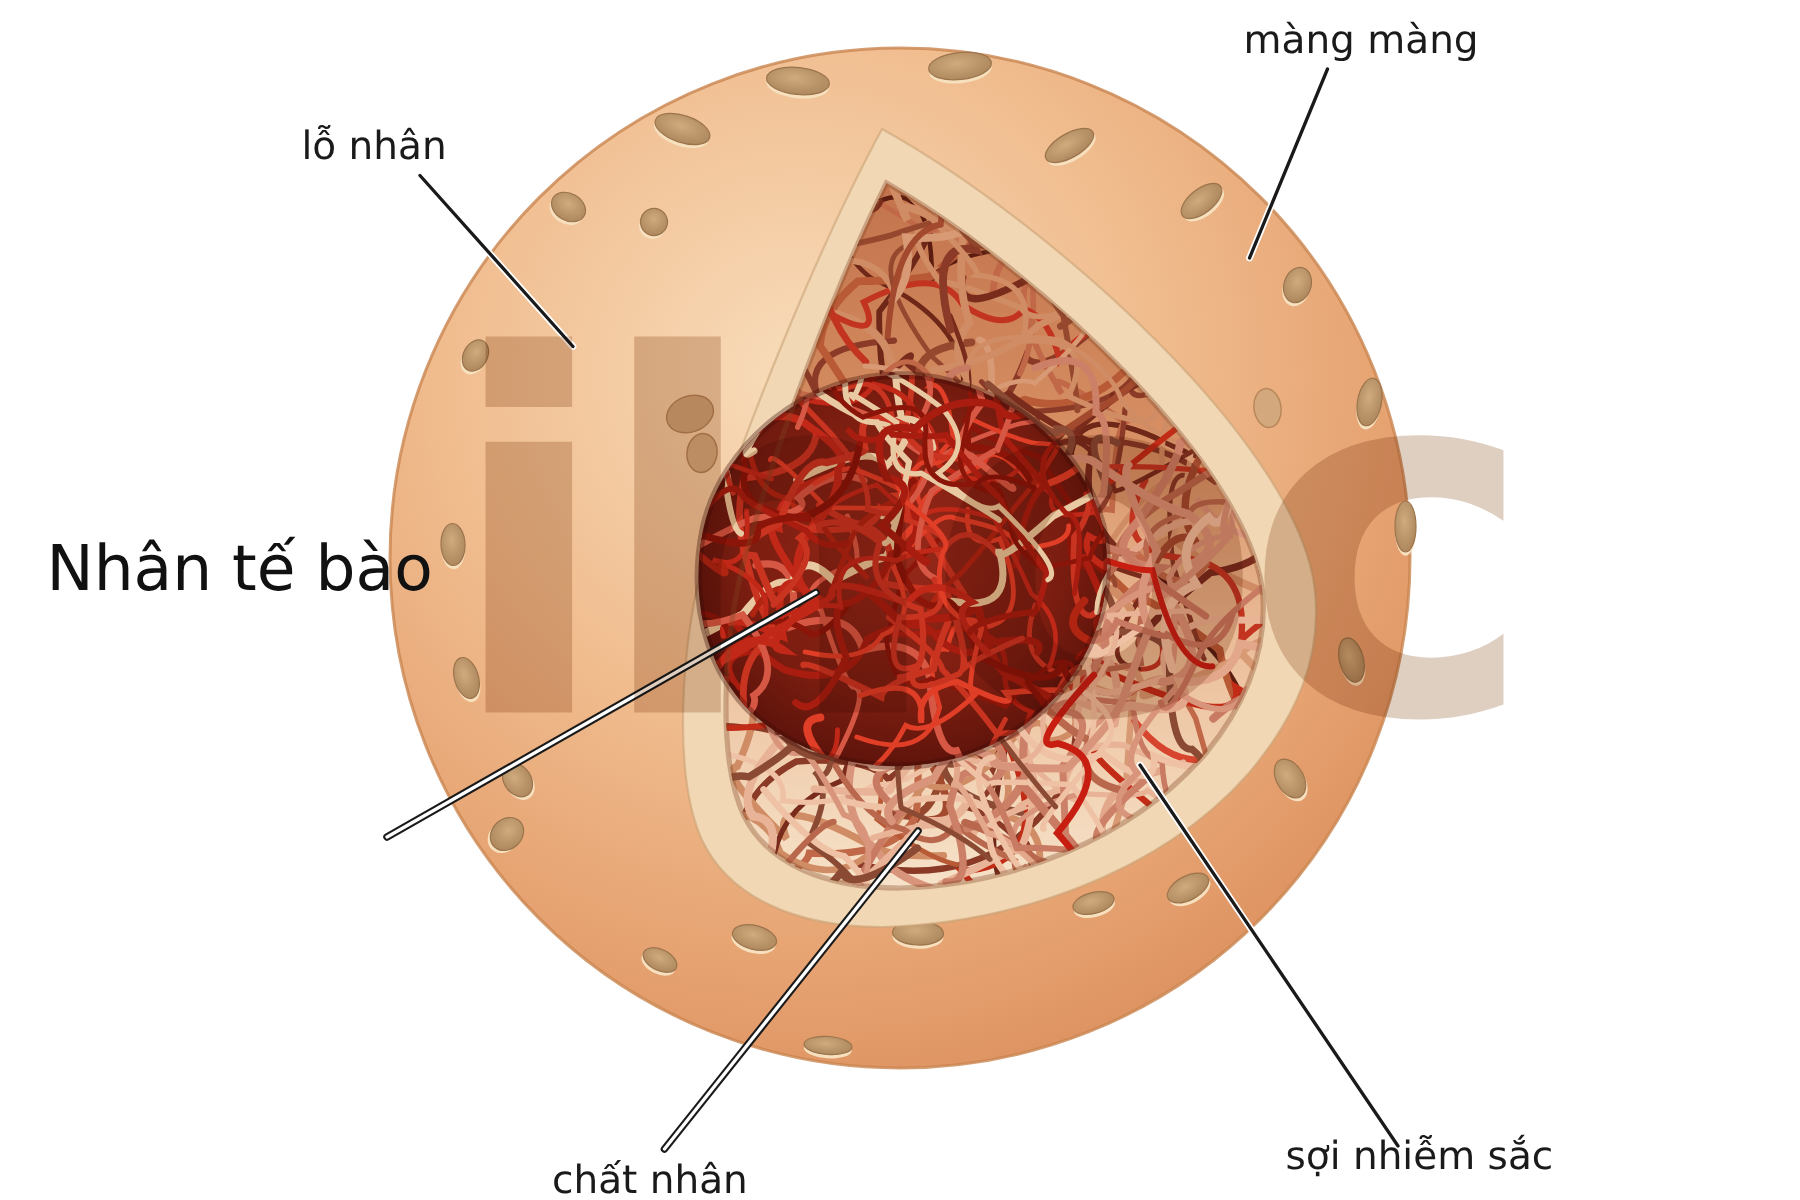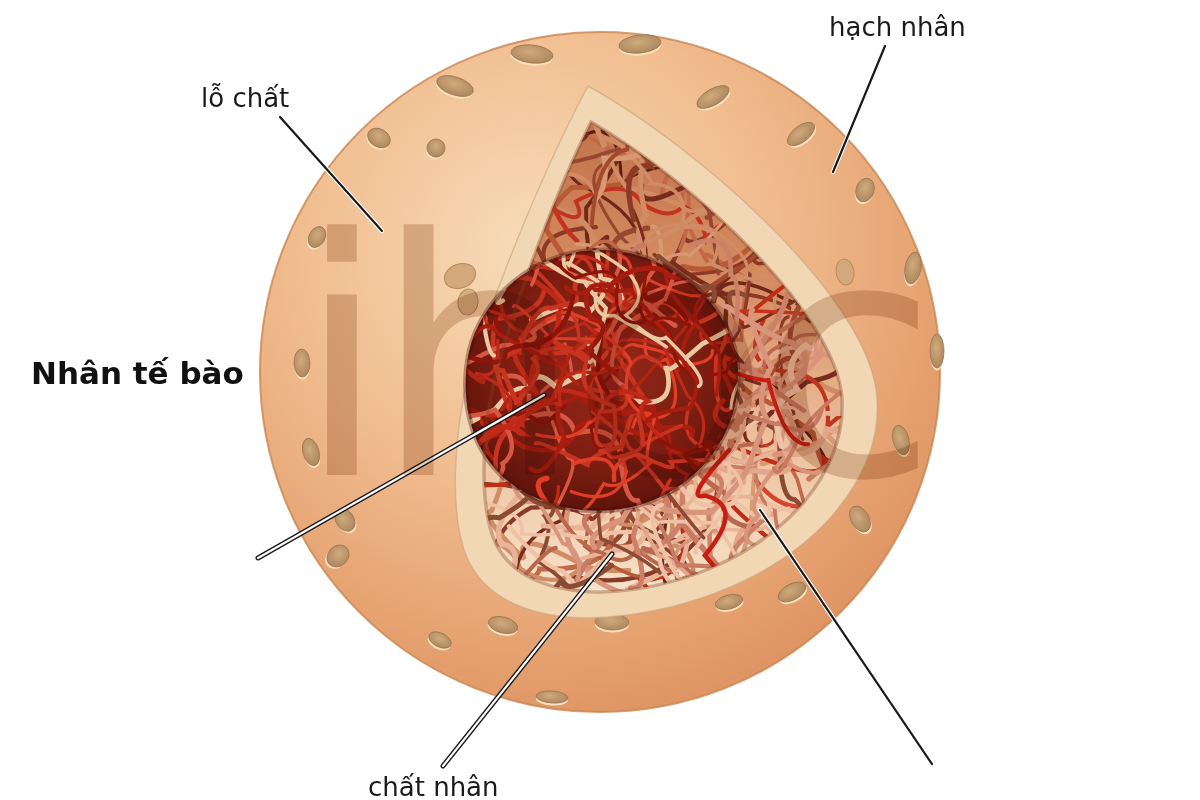--- a/index.html
+++ b/index.html
@@ -3,31 +3,31 @@
 <meta charset="utf-8">
 <style>
   html,body{margin:0;padding:0;background:#ffffff;}
   #stage{
     position:relative;width:1200px;height:800px;background:#ffffff;overflow:hidden;
     font-family:"DejaVu Sans","Liberation Sans",sans-serif;
   }
   #scene{position:absolute;left:0;top:0;z-index:1;}
   .watermark{
     position:absolute;left:296px;top:196px;z-index:2;
-    font-size:330px;font-weight:400;line-height:1;letter-spacing:-14px;
+    font-size:330px;font-weight:700;line-height:1;letter-spacing:-14px;
     color:#a9805c;opacity:.38;mix-blend-mode:multiply;pointer-events:none;
     font-family:"DejaVu Sans",sans-serif;
   }
   .lbl{
     position:absolute;z-index:4;color:#1a1a1a;font-size:26px;line-height:1.1;
     white-space:nowrap;
   }
   .lbl-mang{left:829px;top:13px;}
   .lbl-lo{left:201px;top:84px;}
-  .lbl-title{left:31px;top:356px;font-size:31px;font-weight:700;color:#111;}
+  .lbl-title{left:31px;top:356px;font-size:42px;font-weight:400;color:#111;}
   .lbl-hach{left:124px;top:546px;}
   .lbl-chat{left:368px;top:757px;margin-top:16px;}
   .lbl-soi{left:857px;top:757px;}
 </style>
 </head>
 <body>
 
 <div id="stage">
 
   <svg id="scene" width="1200" height="800" viewBox="0 0 1200 800">
@@ -417,17 +417,18 @@
       </g>
       <g>
         <line x1="932" y1="764" x2="760" y2="510" stroke="#ffffff" stroke-width="4.5"></line>
         <line x1="932" y1="764" x2="760" y2="510" stroke="#1a1a1a" stroke-width="2.2"></line>
       </g>
     </g>
   </svg>
 
   <div class="watermark">ihoc</div>
 
-  <div class="lbl lbl-mang">hạch nhân</div>
-  <div class="lbl lbl-lo">lỗ chất</div>
+  <div class="lbl lbl-mang">màng màng</div>
+  <div class="lbl lbl-lo">lỗ nhân</div>
   <div class="lbl lbl-title">Nhân tế bào</div>
   <div class="lbl lbl-chat">chất nhân</div>
+  <div class="lbl lbl-soi">sợi nhiễm sắc</div>
 </div>
 
 </body></html>

